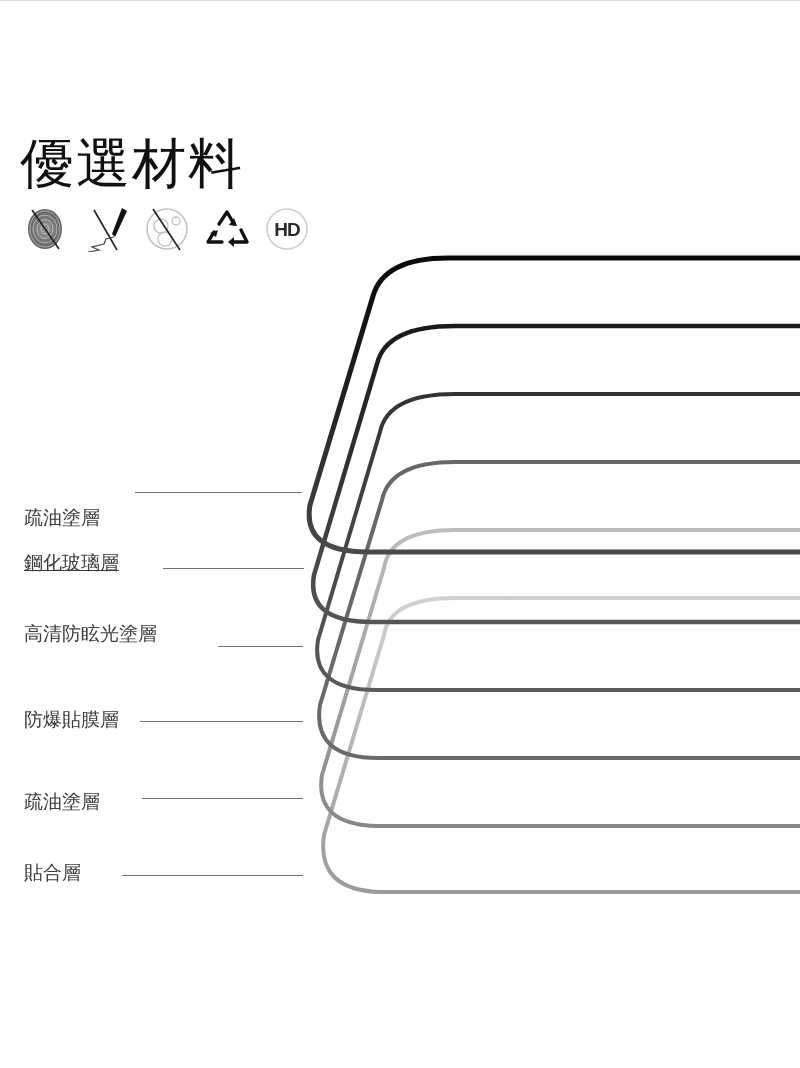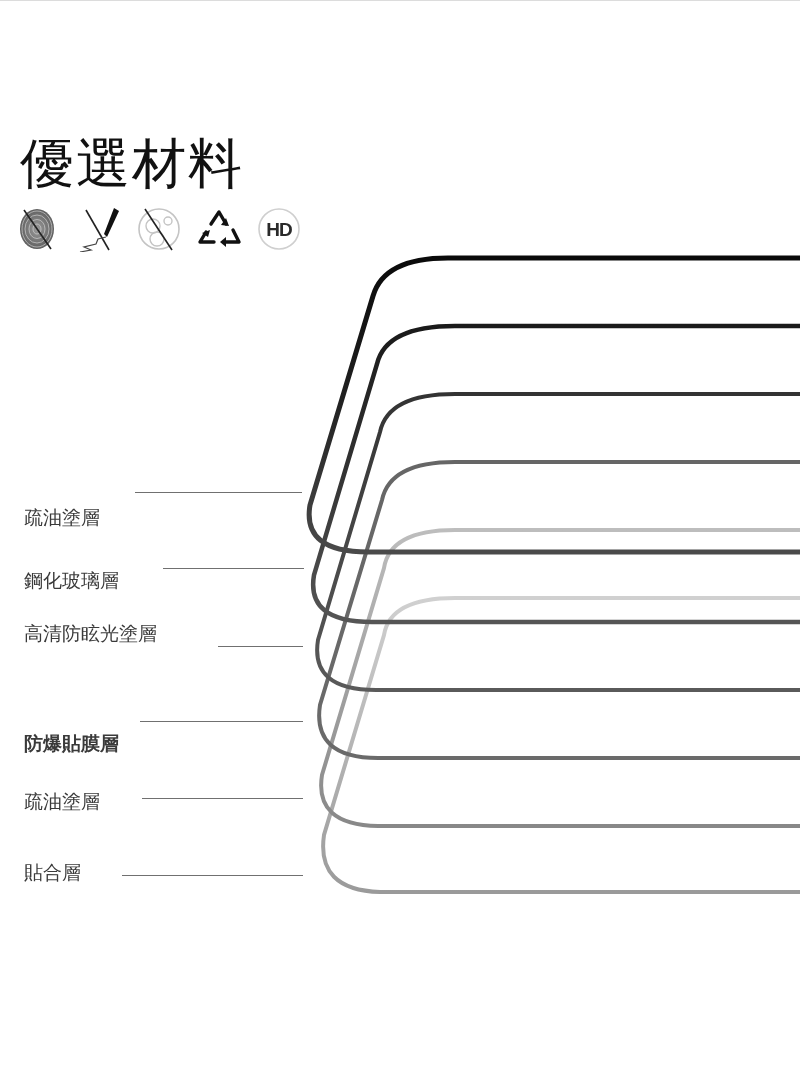--- a/index.html
+++ b/index.html
@@ -1,21 +1,21 @@
 <!DOCTYPE html>
 <html><head>
 <meta charset="utf-8">
 <style>
   html, body { margin: 0; padding: 0; background: #ffffff; }
   body { width: 800px; height: 1068px; position: relative; overflow: hidden;
          font-family: "DejaVu Sans", "Liberation Sans", sans-serif; }
   .topline { position: absolute; left: 0; top: 0; width: 800px; height: 1px; background: #dcdcdc; }
   .title { position: absolute; left: 20px; top: 108px; font-size: 54px; line-height: 64px;
            color: #111; letter-spacing: 2px; font-weight: 400; margin-top: 24px; }
-  .icons { position: absolute; left: 16px; top: 204px; height: 50px; display: flex; gap: 14px; }
+  .icons { position: absolute; left: 24px; top: 204px; height: 50px; display: flex; gap: 14px; }
   .icon { width: 46px; height: 48px; position: relative; }
   .icon svg { width: 46px; height: 48px; display: block; }
   .label { position: absolute; left: 24px; font-size: 19px; color: #3a3a3a; line-height: 22px; }
   .leader { position: absolute; height: 1px; background: #707070; }
   .layers { position: absolute; left: 0; top: 0; width: 800px; height: 1068px; pointer-events: none; }
 </style>
 </head>
 <body>
 
 <div class="topline"></div>
@@ -119,26 +119,26 @@
 
     <path d="M800 326 L455 326 Q386 326 377 364 L314 575 Q306 622 372 622 L800 622" stroke="url(#g1)" stroke-width="4.5"></path>
 
     <path d="M800 258 L448 258 Q384 258 373 296 L310 505 Q302 552 368 552 L800 552" stroke="url(#g0)" stroke-width="5"></path>
   </g>
 </svg>
 
 <div class="label" style="top:506px;">疏油塗層</div>
 <div class="leader" style="left:135px; width:167px; top:492px;"></div>
 
-<div class="label" style="top:569px;">鋼化玻璃層</div>
+<div class="label" style="top:551px;text-decoration:underline;">鋼化玻璃層</div>
 <div class="leader" style="left:163px; width:141px; top:568px;"></div>
 
 <div class="label" style="top:622px;">高清防眩光塗層</div>
 <div class="leader" style="left:218px; width:85px; top:646px;"></div>
 
-<div class="label" style="top:732px;font-weight:bold;">防爆貼膜層</div>
+<div class="label" style="top:708px;">防爆貼膜層</div>
 <div class="leader" style="left:140px; width:163px; top:721px;"></div>
 
 <div class="label" style="top:790px;">疏油塗層</div>
 <div class="leader" style="left:142px; width:161px; top:798px;"></div>
 
 <div class="label" style="top:861px;text-align:right;">貼合層</div>
 <div class="leader" style="left:122px; width:181px; top:875px;"></div>
 
 </body></html>

